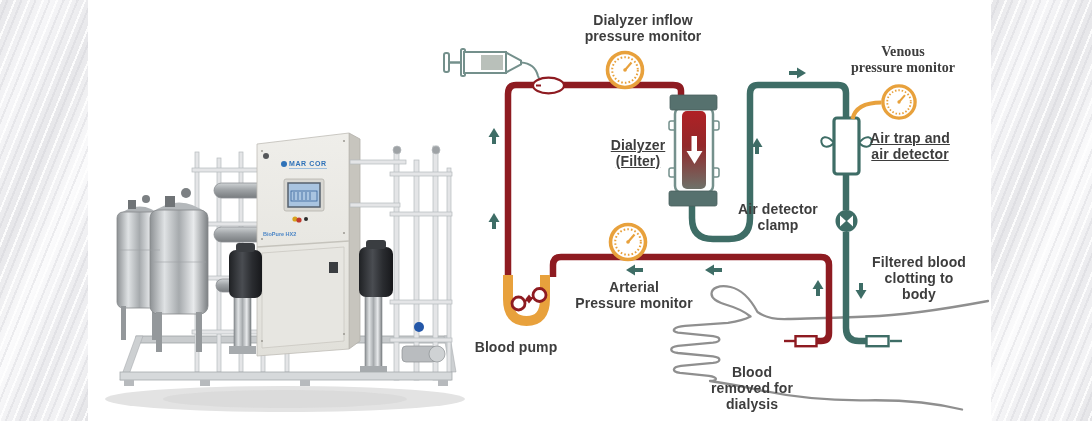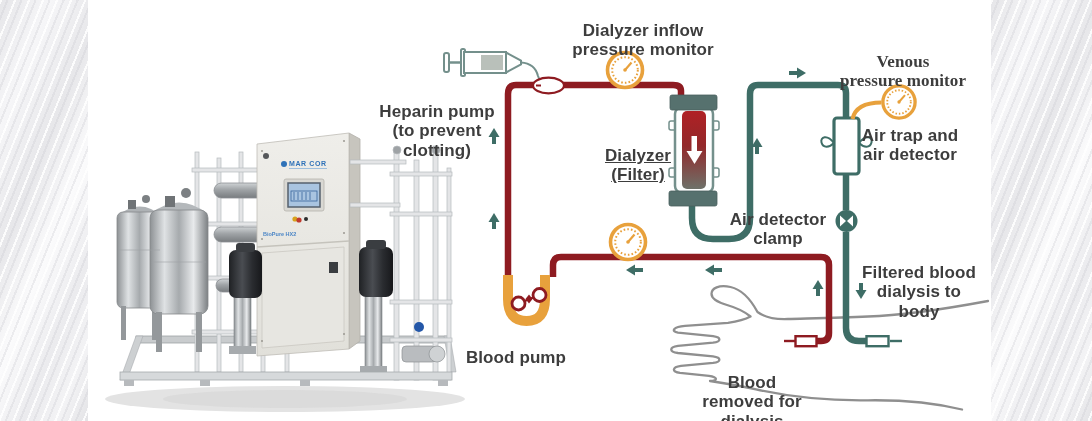--- a/index.html
+++ b/index.html
@@ -13,24 +13,23 @@
       repeating-linear-gradient(112deg,
         rgba(255,255,255,.85) 0 2px, rgba(255,255,255,0) 2px 6px,
         rgba(198,198,205,.28) 6px 8px, rgba(255,255,255,0) 8px 13px),
       linear-gradient(112deg,#e6e6e9 0%,#f6f6f8 20%,#e7e7ea 40%,#fbfbfc 58%,#ebebee 75%,#f3f3f5 88%,#e3e3e6 100%);
   }
   .band-left{left:0;width:88px;}
   .band-right{left:991px;width:101px;}
   .content-area{position:absolute;left:88px;top:0;width:903px;height:421px;background:#ffffff;}
   svg.overlay{position:absolute;left:0;top:0;}
   .label{
-    position:absolute;font-weight:bold;font-size:17px;line-height:1.14;
+    position:absolute;font-weight:bold;font-size:14px;line-height:1.14;
     color:#3d3d3d;text-align:center;white-space:pre-line;transform:translateX(-50%);
     letter-spacing:.1px;
-    margin-top:8px;
   }
   .brand{
     position:absolute;left:281px;top:160px;font-size:7px;font-weight:bold;
     color:#2f72b8;letter-spacing:.6px;white-space:nowrap;
   }
   .brand .dot{
     display:inline-block;width:6px;height:6px;border-radius:50%;
     background:#2f72b8;vertical-align:middle;margin-right:2px;
   }
   .brand .tagline{display:block;height:1px;width:38px;background:#9dbede;margin:1px 0 0 8px;}
@@ -324,36 +323,35 @@
             <polygon points="635,264.5 635,275.5 626,270" stroke="none"></polygon>
           </g>
         <g>
             <line x1="722" y1="270" x2="714" y2="270"></line>
             <polygon points="714,264.5 714,275.5 705,270" stroke="none"></polygon>
           </g>
       </g>
     </g>
   </svg>
 
-  <div class="label" style="left:437px;top:94px;">Heparin pump
-(to prevent
-clotting)</div>
   <div class="label" style="left:643px;top:13px;">Dialyzer inflow
 pressure monitor</div>
   <div class="label" style="left:903px;top:44px;font-family:Liberation Serif, serif;">Venous
 pressure monitor</div>
   <div class="label" style="left:638px;top:138px;text-decoration:underline;">Dialyzer
 (Filter)</div>
-  <div class="label" style="left:910px;top:118px;">Air trap and
+  <div class="label" style="left:910px;top:131px;text-decoration:underline;">Air trap and
 air detector</div>
   <div class="label" style="left:778px;top:202px;">Air detector
 clamp</div>
   <div class="label" style="left:919px;top:255px;">Filtered blood
-dialysis to
+clotting to
 body</div>
+  <div class="label" style="left:634px;top:280px;">Arterial
+Pressure monitor</div>
   <div class="label" style="left:516px;top:340px;">Blood pump</div>
   <div class="label" style="left:752px;top:365px;">Blood
 removed for
 dialysis</div>
 
   <div class="brand">
     <span class="dot"></span><span>MAR COR</span>
     <span class="tagline"></span>
   </div>
   <div class="model">BioPure HX2</div>

